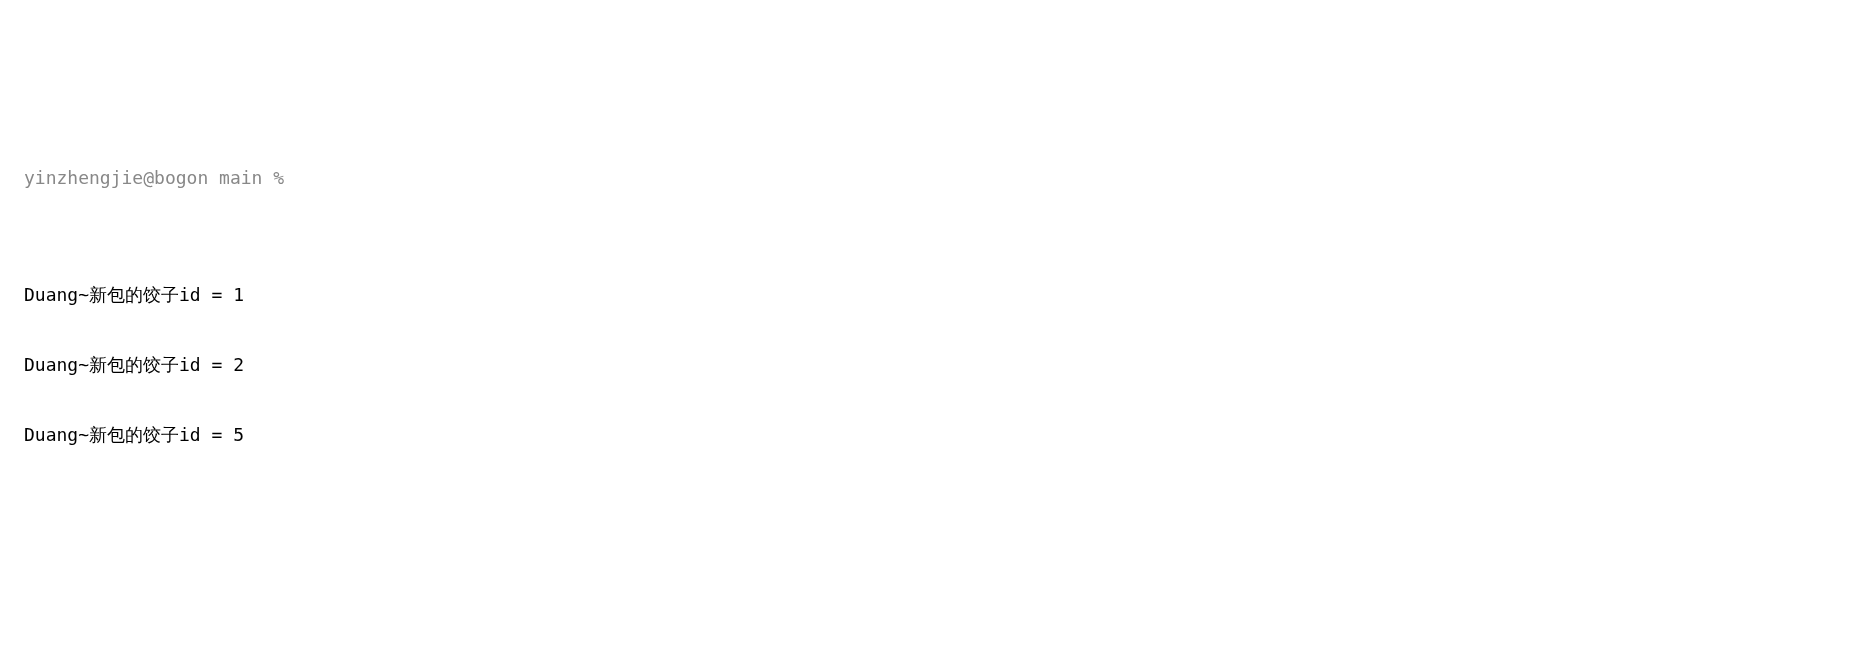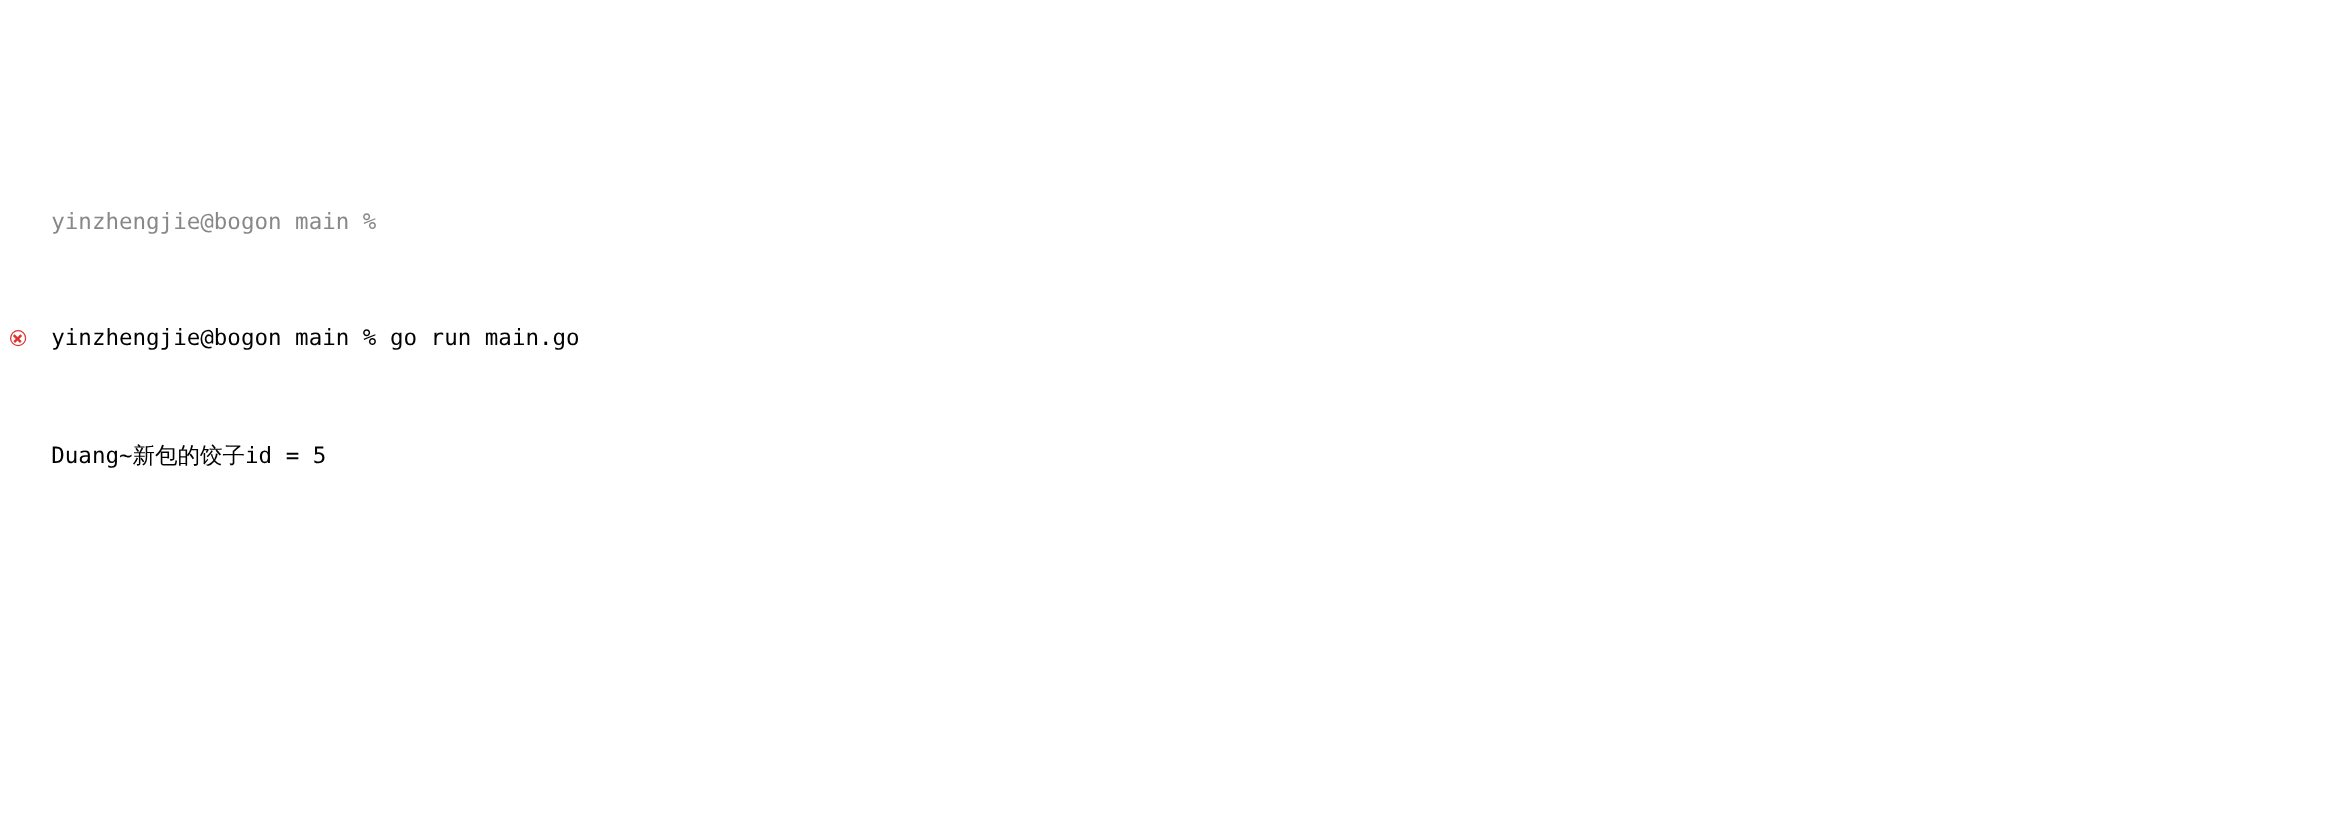--- a/index.html
+++ b/index.html
@@ -26,21 +26,20 @@
     .gutter {
       width: 20px;
       flex-shrink: 0;
       display: flex;
       justify-content: center;
       align-items: center;
       height: 23px;
     }
     .content {
       flex: 1;
-      margin-left: 17px;
     }
     .icon-error {
       width: 13px;
       height: 13px;
       border: 1.5px solid #d33;
       border-radius: 50%;
       display: flex;
       align-items: center;
       justify-content: center;
       position: relative;
@@ -68,27 +67,23 @@
 
 
 
 <div class="terminal">
 
   <div class="line">
     <div class="gutter"></div>
     <div class="content faded">yinzhengjie@bogon main %</div>
   </div>
 
-  <div class="line">
-    <div class="gutter">
-      <span class="icon-error"></span>
-    </div>
-    <div class="content"><span>yinzhengjie@bogon</span> <span>main</span> <span>%</span> <span>go run main.go</span></div>
-  </div>
 
+  <div class="line"><div class="gutter"></div><div class="content">Duang~新包的饺子id = 1</div></div>
+  <div class="line"><div class="gutter"></div><div class="content">Duang~新包的饺子id = 2</div></div>
   <div class="line"><div class="gutter"></div><div class="content">Duang~新包的饺子id = 5</div></div>
   
   
   
   
   
   
   
   
   

